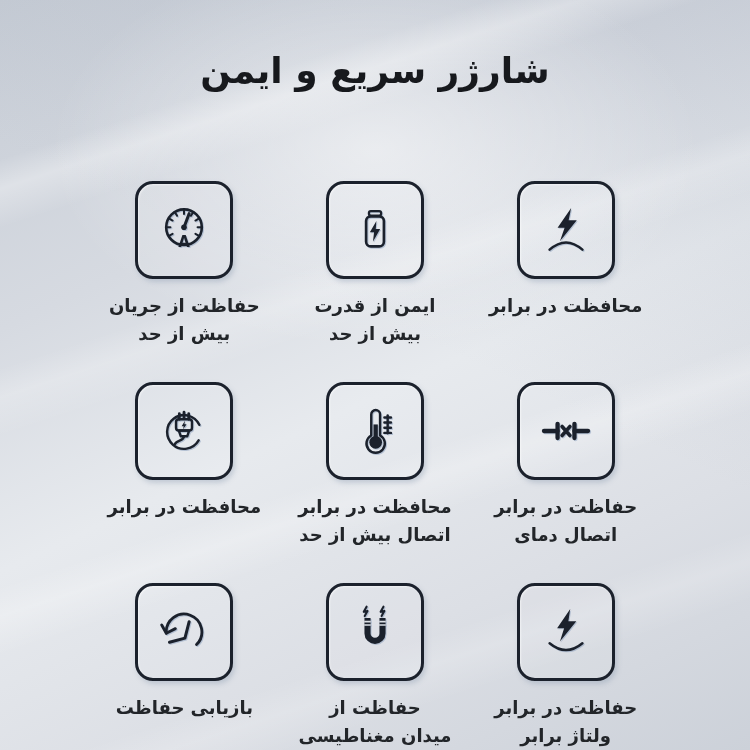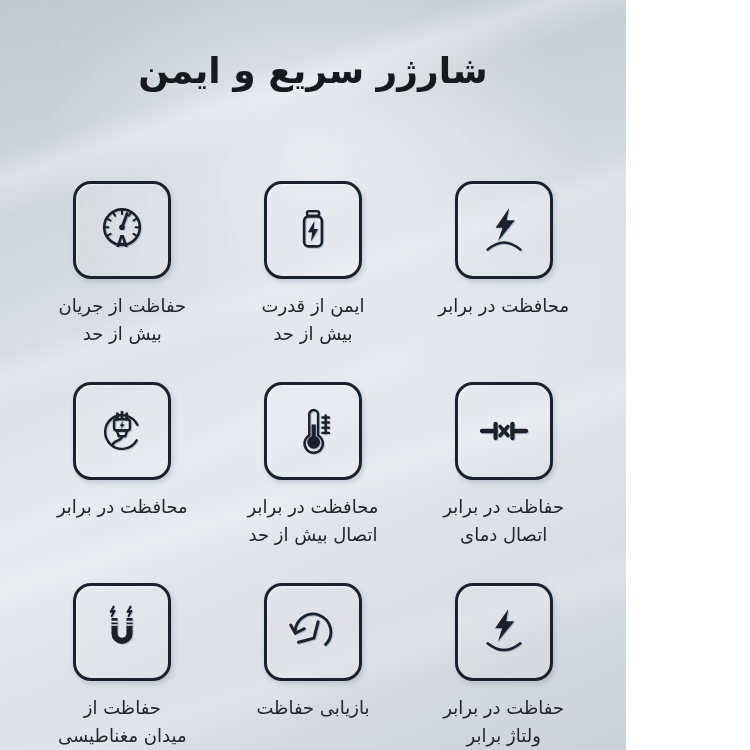--- a/index.html
+++ b/index.html
@@ -3,21 +3,21 @@
 <meta charset="utf-8">
 <style>
   html, body { margin: 0; padding: 0; }
   body {
     width: 750px; height: 750px;
     font-family: "DejaVu Sans", sans-serif;
     overflow: hidden;
   }
   .page {
     position: relative;
-    width: 626px; height: 750px;
+    width: 750px; height: 750px;
     background: linear-gradient(155deg, #c6ccd5 0%, #d6dae1 30%, #e7eaee 52%, #dcdfe5 75%, #ccd1d9 100%);
     overflow: hidden;
   }
   .page::before {
     content: "";
     position: absolute; inset: 0; z-index: 0;
     background:
       radial-gradient(ellipse 62% 38% at 50% 20%, rgba(255,255,255,0.55), rgba(255,255,255,0) 70%),
       linear-gradient(162deg, transparent 16%, rgba(255,255,255,0.32) 19%, transparent 23%),
       linear-gradient(162deg, transparent 37%, rgba(255,255,255,0.22) 40%, transparent 44%),
@@ -57,21 +57,21 @@
     display: flex; align-items: center; justify-content: center;
     box-shadow: 2px 3px 5px rgba(130,145,170,0.35), inset 1px 1px 2px rgba(255,255,255,0.55);
     background: rgba(255,255,255,0.06);
   }
   .card svg { filter: drop-shadow(1px 1.5px 0.5px rgba(140,160,190,0.55)); }
   .label {
     margin-top: 13px;
     direction: rtl;
     text-align: center;
     font-size: 18px;
-    font-weight: normal;
+    font-weight: bold;
     color: #222529;
     line-height: 28px;
   }
 </style>
 </head>
 <body>
 
 <div class="page">
 
   <div class="title">شارژر سریع و ایمن</div>
@@ -164,48 +164,48 @@
       </div>
       <div class="label">
         <div>حفاظت در برابر</div>
         <div>اتصال دمای</div>
       </div>
     </div>
 
     <div class="cell">
       <div class="card">
         <svg width="60" height="60" viewBox="0 0 64 64" fill="none" stroke="#1b212c" stroke-width="3" stroke-linecap="round" stroke-linejoin="round">
+          <path d="M45.4 45.4 A19 19 0 1 0 13.1 33.3" stroke-width="3"></path>
+          <path d="M13.1 33.3 L8.2 24.6 M13.1 33.3 L22.8 28.4" stroke-width="3"></path>
+          <path d="M37.5 21 L33 38.5 L16.5 43" stroke-width="3.2"></path>
+        </svg>
+      </div>
+      <div class="label">
+        <div>بازیابی حفاظت</div>
+        <div></div>
+      </div>
+    </div>
+
+    <div class="cell">
+      <div class="card">
+        <svg width="60" height="60" viewBox="0 0 64 64" fill="none" stroke="#1b212c" stroke-width="3" stroke-linecap="round" stroke-linejoin="round">
           <path d="M24 17 V33.5 a8 8 0 0 0 16 0 V17" stroke-width="6.5" stroke-linecap="butt"></path>
           <path d="M20.5 21 h7 M36.5 21 h7 M20.5 24.5 h7 M36.5 24.5 h7" stroke="#dde1e7" stroke-width="1.8" stroke-linecap="butt"></path>
           <path d="M23 5 L20 10.5 L24 9.5 L21 15 M41 5 L38 10.5 L42 9.5 L39 15" stroke-width="2.2"></path>
         </svg>
       </div>
       <div class="label">
         <div>حفاظت از</div>
         <div>میدان مغناطیسی</div>
       </div>
     </div>
 
     <div class="cell">
       <div class="card">
         <svg width="60" height="60" viewBox="0 0 64 64" fill="none" stroke="#1b212c" stroke-width="3" stroke-linecap="round" stroke-linejoin="round">
-          <path d="M45.4 45.4 A19 19 0 1 0 13.1 33.3" stroke-width="3"></path>
-          <path d="M13.1 33.3 L8.2 24.6 M13.1 33.3 L22.8 28.4" stroke-width="3"></path>
-          <path d="M37.5 21 L33 38.5 L16.5 43" stroke-width="3.2"></path>
-        </svg>
-      </div>
-      <div class="label">
-        <div>بازیابی حفاظت</div>
-        <div></div>
-      </div>
-    </div>
-
-    <div class="cell">
-      <div class="card">
-        <svg width="60" height="60" viewBox="0 0 64 64" fill="none" stroke="#1b212c" stroke-width="3" stroke-linecap="round" stroke-linejoin="round">
           <polygon points="36.5,7.5 22.5,28 30,28 25.5,42 43,20.5 34.5,20.5" fill="#1b212c" stroke="none"></polygon>
           <path d="M14.5 44 Q32 58.5 49.5 44" stroke-width="2.6"></path>
         </svg>
       </div>
       <div class="label">
         <div>حفاظت در برابر</div>
         <div>ولتاژ برابر</div>
       </div>
     </div>
 

